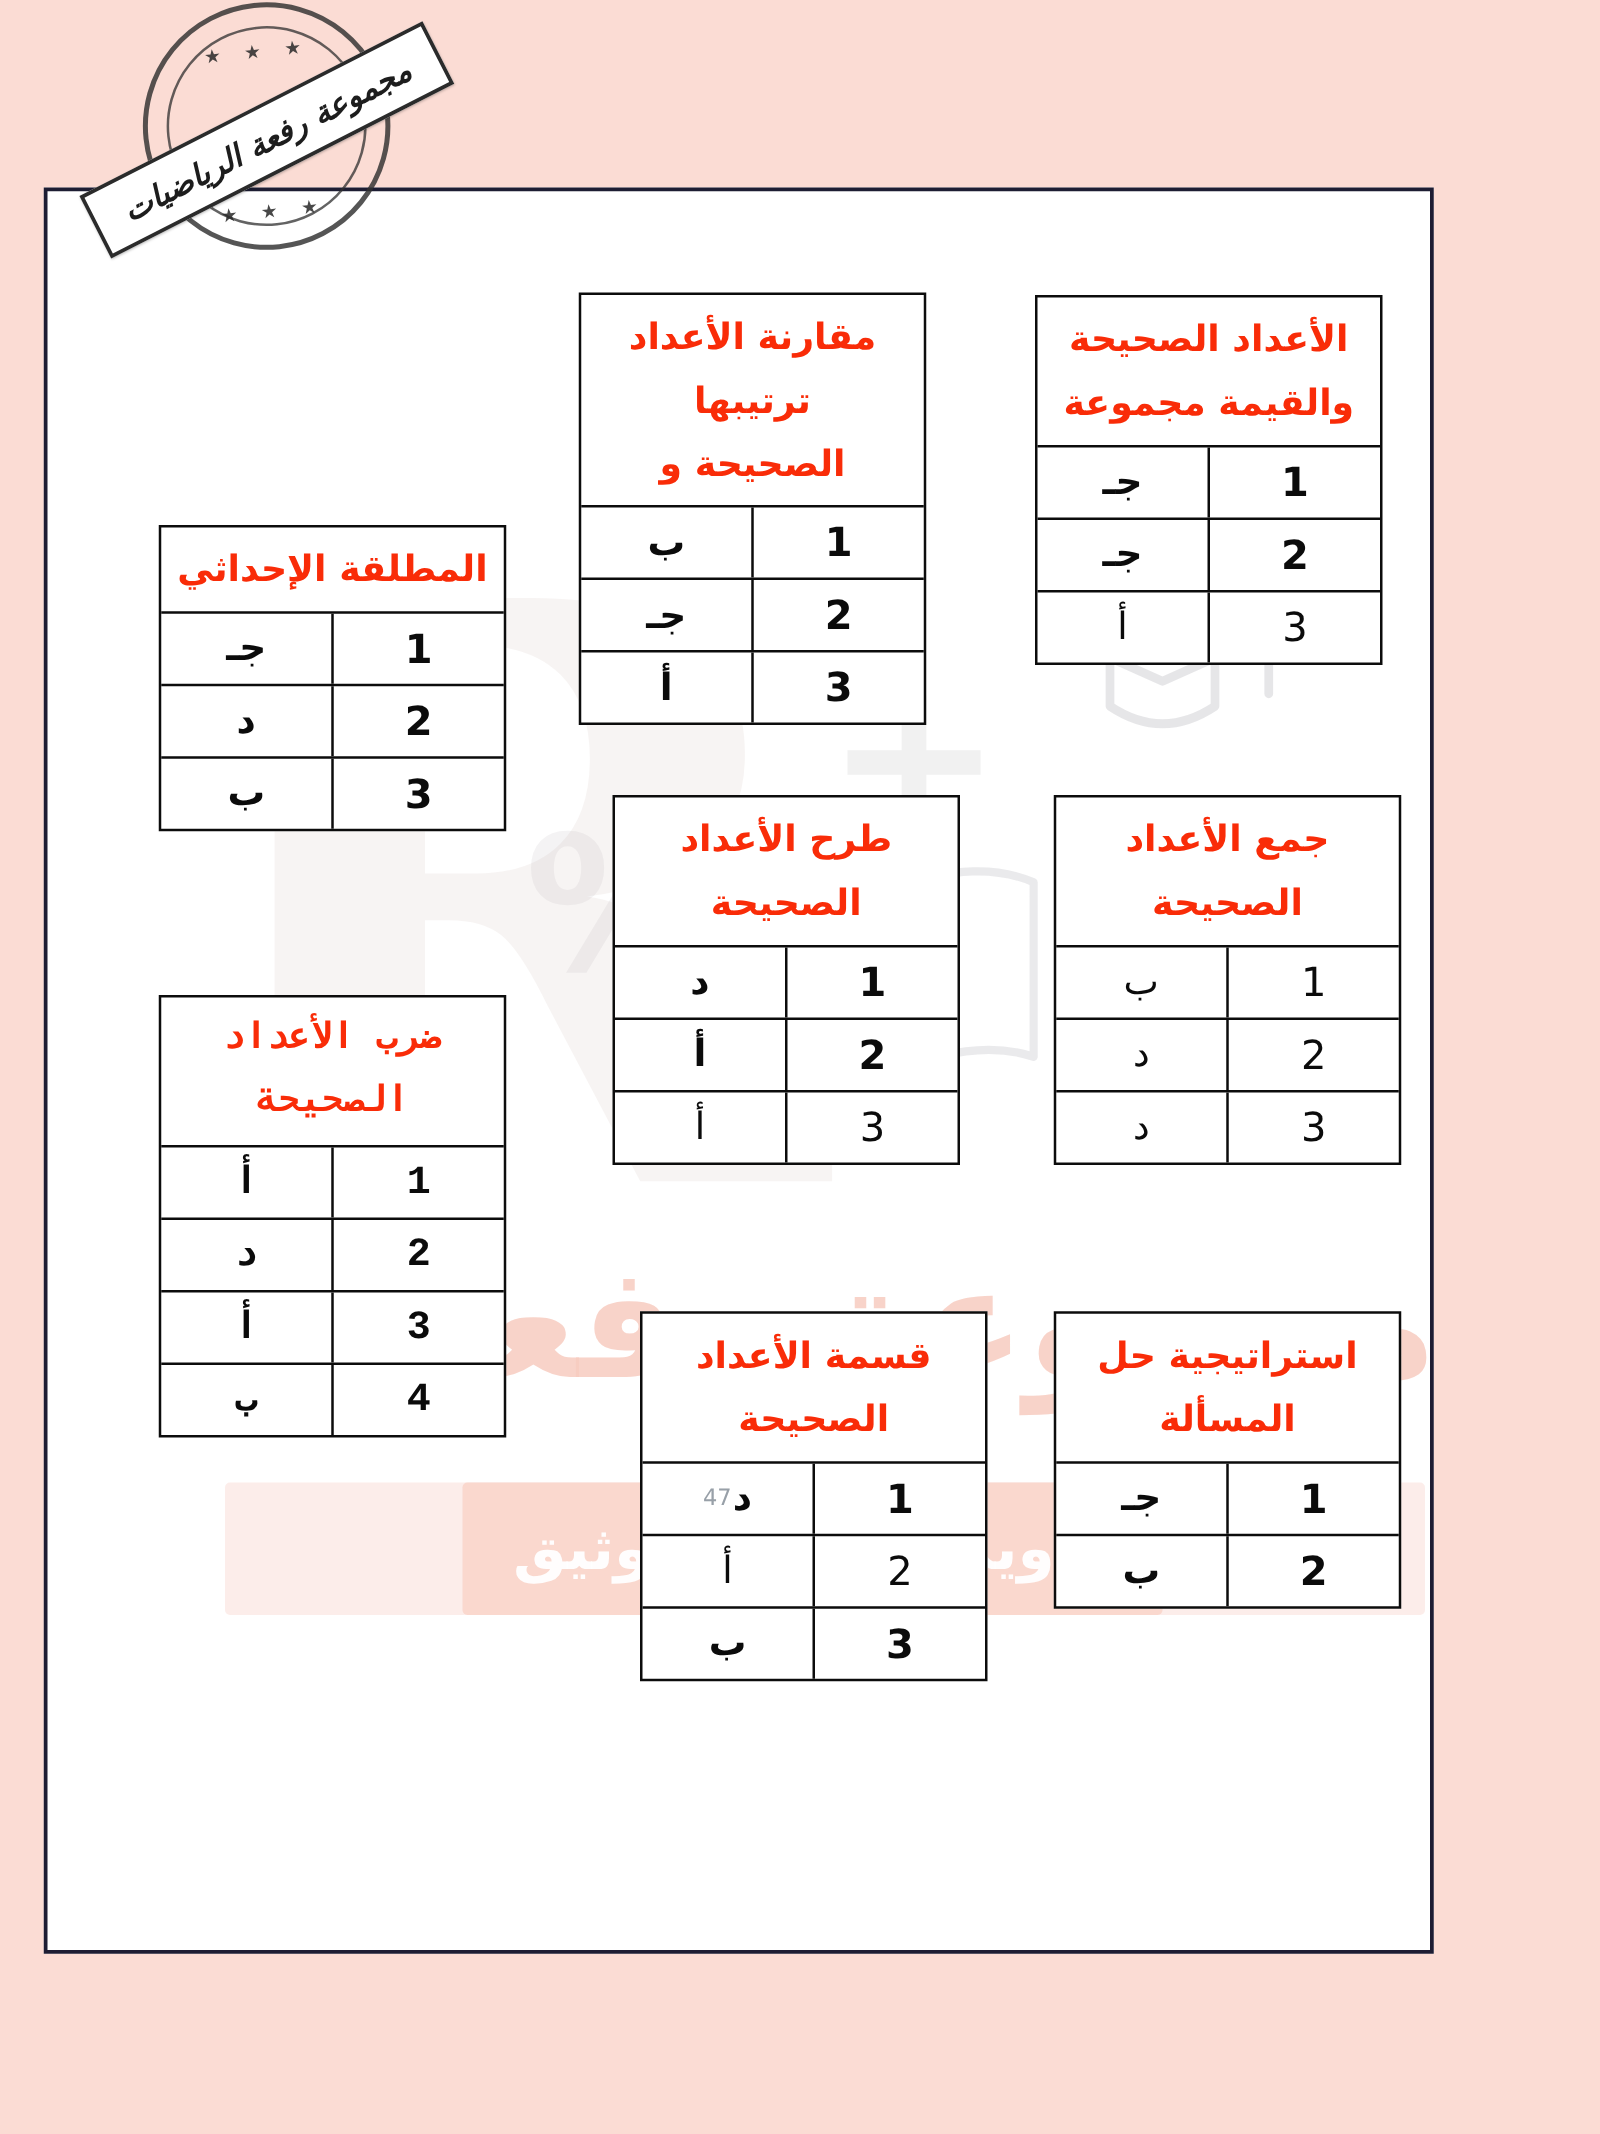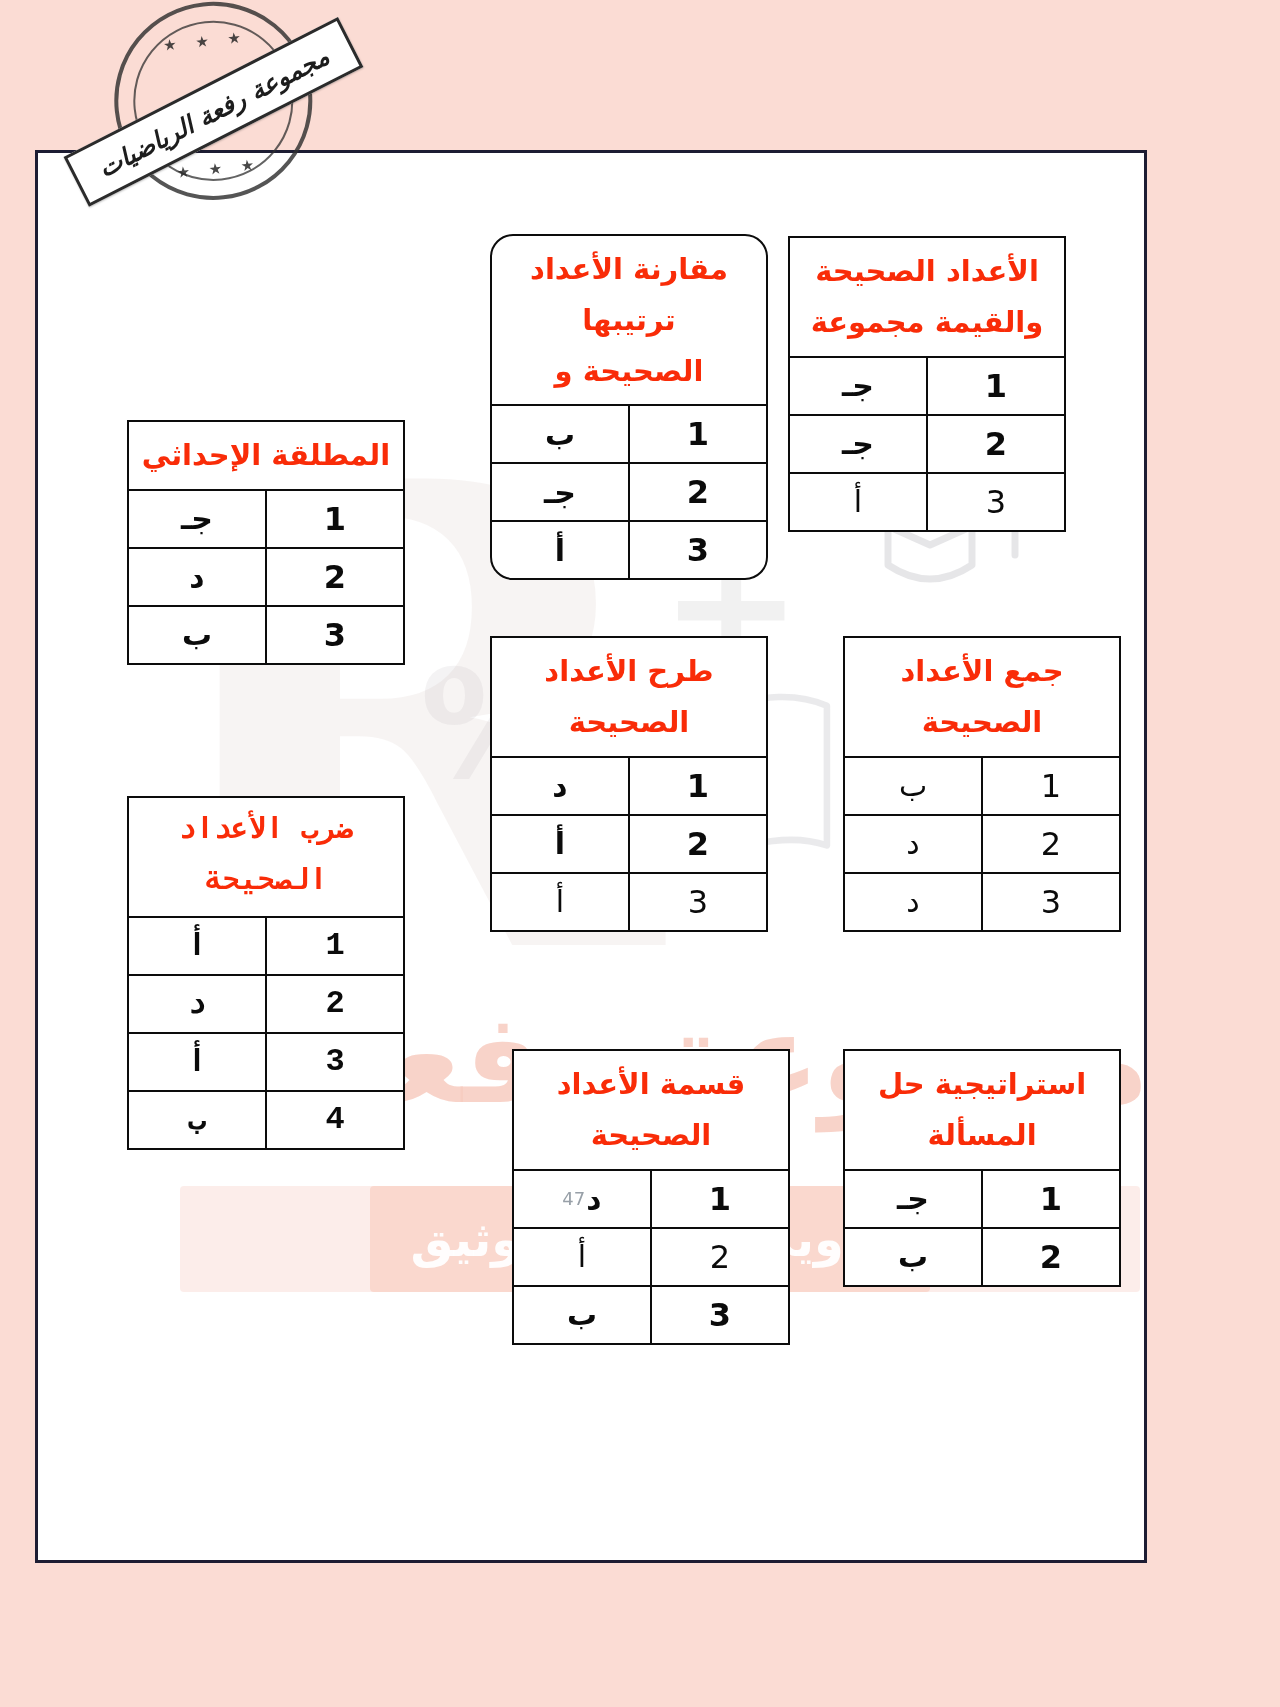--- a/index.html
+++ b/index.html
@@ -54,22 +54,22 @@
     font-size: 48px; font-weight: bold; white-space: nowrap; direction: rtl;
   }
 
   
   .anstable {
     position: absolute; z-index: 2;
     width: 278px;
     background: #ffffff;
     border: 2px solid #0c0c0c;
   }
-  .t1 { left: 788px; top: 236px; }
-  .t2 { left: 490px; top: 234px; border-radius: 23px; }
+  .t1 { left: 828px; top: 236px; }
+  .t2 { left: 463px; top: 234px; }
   .t3 { left: 127px; top: 420px; }
   .t4 { left: 490px; top: 636px; }
   .t5 { left: 843px; top: 636px; }
   .t6 { left: 127px; top: 796px; font-family: Liberation Mono, monospace; }
   .t7 { left: 512px; top: 1049px; }
   .t8 { left: 843px; top: 1049px; }
 
   .tbl-header {
     color: #f92c08;
     font-weight: bold;

